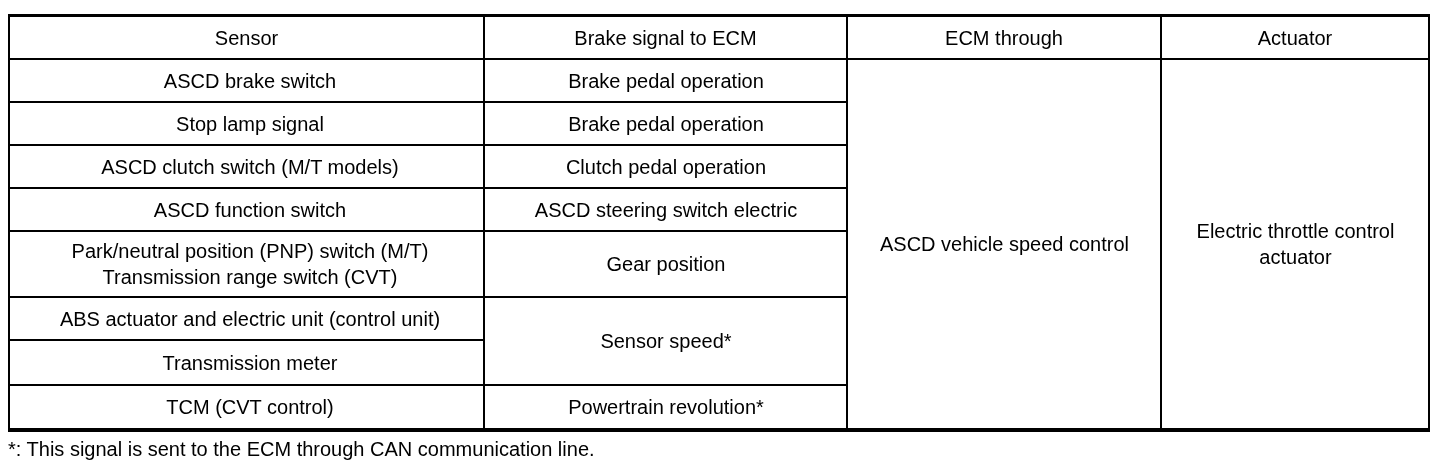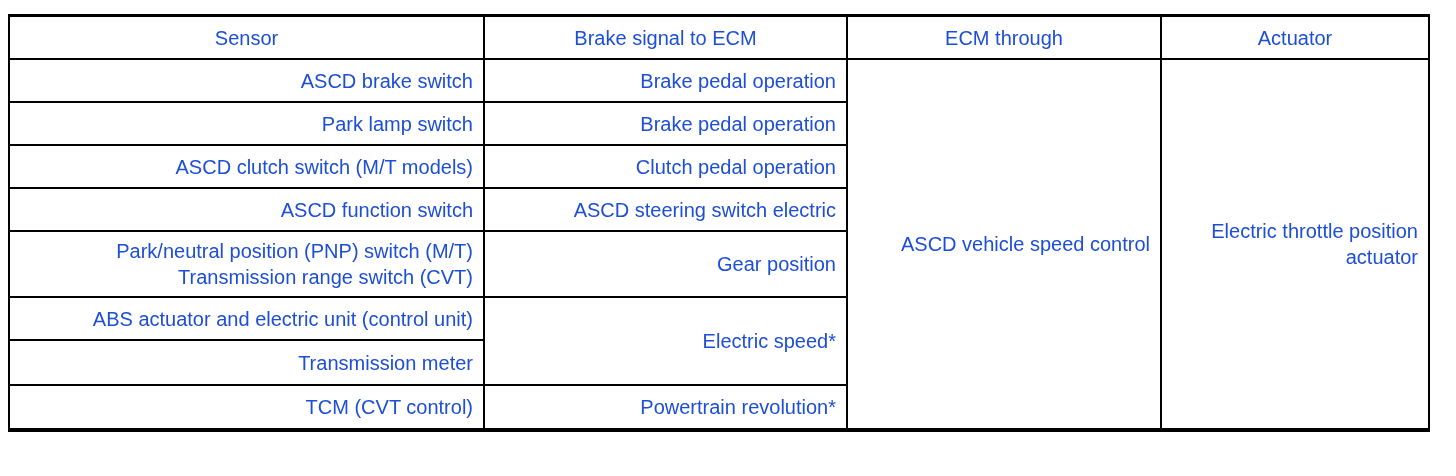--- a/index.html
+++ b/index.html
@@ -8,21 +8,21 @@
     background: #ffffff;
     width: 1456px;
     height: 476px;
     overflow: hidden;
   }
   .page {
     position: relative;
     width: 1456px;
     height: 476px;
     font-family: "Liberation Sans", sans-serif;
-    color: #1d4ed8;
+    color: #000000;
   }
   table.signal-table {
     position: absolute;
     left: 8px;
     top: 14px;
     width: 1420px;
     border-collapse: collapse;
     table-layout: fixed;
     border: 2px solid #000;
     border-top: 3px solid #000;
@@ -40,21 +40,21 @@
     font-weight: normal;
     white-space: pre-line;
     overflow: hidden;
   }
   th {
     text-align: center;
     height: 41px;
     padding: 0 4px;
   }
   td {
-    text-align: right;
+    text-align: center;
     padding: 2px 10px 2px 11px;
   }
   td.sensor { padding-left: 17px; }
   tr.r-std  { height: 43px; }
   tr.r-tall { height: 66px; padding-left: 15px; }
   tr.r-45   { height: 45px; }
   .footnote {
     position: absolute;
     left: 8px;
     top: 438px;
@@ -80,48 +80,49 @@
         <th>Brake signal to ECM</th>
         <th>ECM through</th>
         <th>Actuator</th>
       </tr>
     </thead>
     <tbody>
       <tr class="r-std">
         <td class="sensor">ASCD brake switch</td>
         <td class="input">Brake pedal operation</td>
         <td class="ecm" rowspan="8">ASCD vehicle speed control</td>
-        <td class="act" rowspan="8">Electric throttle position
+        <td class="act" rowspan="8">Electric throttle control
 actuator</td>
       </tr>
       <tr class="r-std">
-        <td class="sensor">Park lamp switch</td>
+        <td class="sensor">Stop lamp signal</td>
         <td class="input">Brake pedal operation</td>
       </tr>
       <tr class="r-std">
         <td class="sensor">ASCD clutch switch (M/T models)</td>
         <td class="input">Clutch pedal operation</td>
       </tr>
       <tr class="r-std">
         <td class="sensor">ASCD function switch</td>
         <td class="input">ASCD steering switch electric</td>
       </tr>
       <tr class="r-tall">
         <td class="sensor">Park/neutral position (PNP) switch (M/T)
 Transmission range switch (CVT)</td>
         <td class="input">Gear position</td>
       </tr>
       <tr class="r-std">
         <td class="sensor">ABS actuator and electric unit (control unit)</td>
-        <td class="input" rowspan="2">Electric speed*</td>
+        <td class="input" rowspan="2">Sensor speed*</td>
       </tr>
       <tr class="r-45">
         <td class="sensor">Transmission meter</td>
       </tr>
       <tr class="r-45">
         <td class="sensor">TCM (CVT control)</td>
         <td class="input">Powertrain revolution*</td>
       </tr>
     </tbody>
   </table>
 
+  <div class="footnote">*: This signal is sent to the ECM through CAN communication line.</div>
 
 </div>
 
 </body></html>

